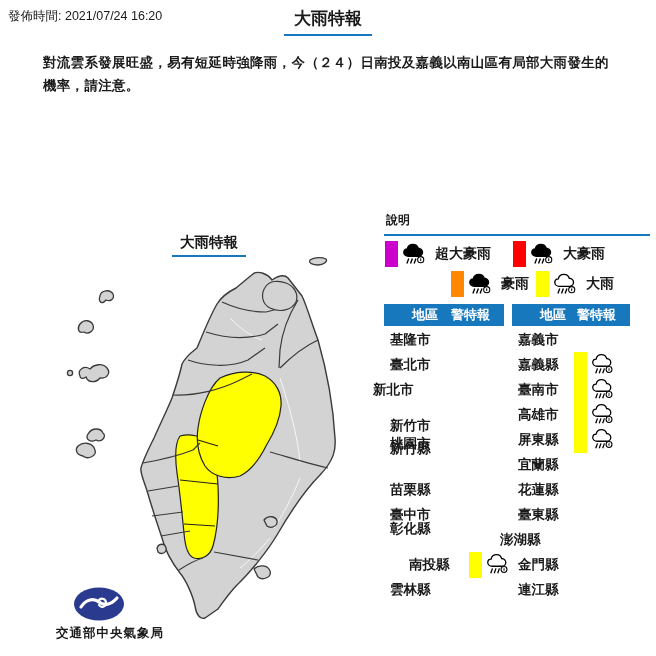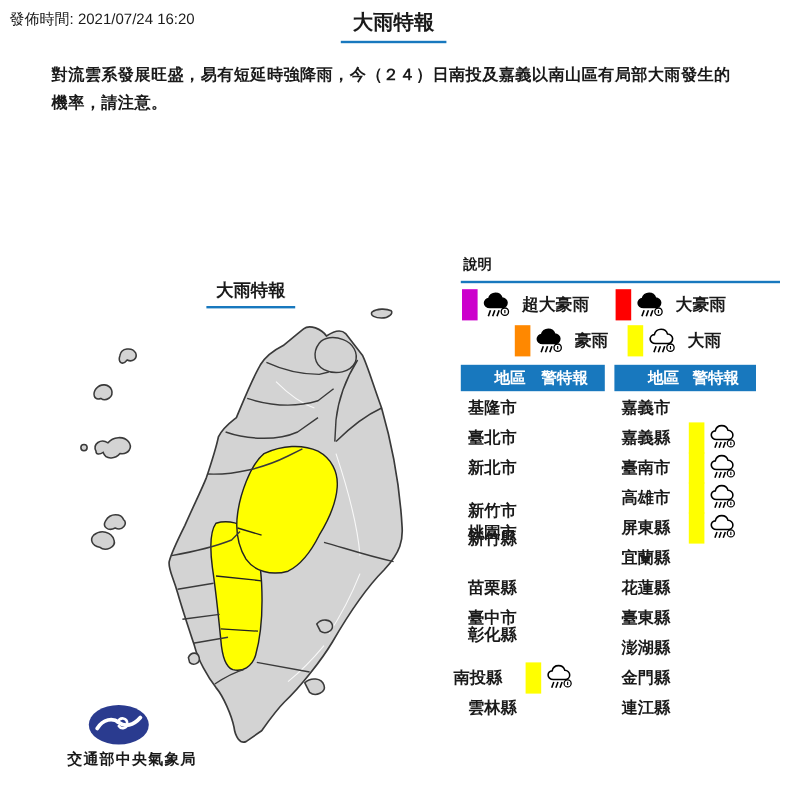--- a/index.html
+++ b/index.html
@@ -152,28 +152,28 @@
     </svg>
   <span class="llabel">超大豪雨</span>
 </div>
 <div class="abs legend-item" style="left:513px;top:240px;">
   <i class="cbar" style="background: rgb(255, 0, 0);"></i>
   <svg class="ricon">
       <use href="#cloud-f"></use>
     </svg>
   <span class="llabel">大豪雨</span>
 </div>
-<div class="abs legend-item" style="left:385px;top:270px;padding-left:44px;">
+<div class="abs legend-item" style="left:407px;top:270px;padding-left:44px;">
   <i class="cbar" style="background: rgb(255, 136, 0);"></i>
   <svg class="ricon">
       <use href="#cloud-f"></use>
     </svg>
   <span class="llabel">豪雨</span>
 </div>
-<div class="abs legend-item" style="left:513px;top:270px;padding-left:10px;">
+<div class="abs legend-item" style="left:526px;top:270px;padding-left:10px;">
   <i class="cbar" style="background: rgb(255, 255, 0);"></i>
   <svg class="ricon">
       <use href="#cloud-o"></use>
     </svg>
   <span class="llabel">大雨</span>
 </div>
 
 <div class="abs thead" style="left:384px;top:304px;width:120px;">
   <span>地區</span>
   <span>警特報</span>
@@ -184,21 +184,21 @@
 </div>
 
 <div class="abs trow" style="left:384px;top:327px;">
   <span class="region">基隆市</span>
 
 </div>
 <div class="abs trow" style="left:384px;top:352px;">
   <span class="region">臺北市</span>
 
 </div>
-<div class="abs trow" style="left:384px;top:377px;">
+<div class="abs trow" style="left:367px;top:377px;">
   <span class="region">新北市</span>
 
 </div>
 <div class="abs trow" style="left:384px;top:402px;margin-top:29px;">
   <span class="region">桃園市</span>
 
 </div>
 <div class="abs trow" style="left:384px;top:413px;">
   <span class="region">新竹市</span>
 
@@ -212,21 +212,21 @@
 
 </div>
 <div class="abs trow" style="left:384px;top:502px;text-align:right;">
   <span class="region">臺中市</span>
 
 </div>
 <div class="abs trow" style="left:384px;top:516px;">
   <span class="region">彰化縣</span>
 
 </div>
-<div class="abs trow" style="left:372px;top:552px;">
+<div class="abs trow" style="left:403px;top:552px;">
   <span class="region">南投縣</span>
   <span class="wcell" style="left:66px;">
       <i class="bar" style="background: rgb(255, 255, 0);"></i>
       <svg class="ricon">
         <use href="#cloud-o"></use>
       </svg>
     </span>
 </div>
 <div class="abs trow" style="left:384px;top:577px;">
   <span class="region">雲林縣</span>
@@ -278,21 +278,21 @@
 
 </div>
 <div class="abs trow" style="left:512px;top:477px;">
   <span class="region">花蓮縣</span>
 
 </div>
 <div class="abs trow" style="left:512px;top:502px;text-decoration:underline;">
   <span class="region">臺東縣</span>
 
 </div>
-<div class="abs trow" style="left:512px;top:527px;">
+<div class="abs trow" style="left:494px;top:527px;">
   <span class="region">澎湖縣</span>
 
 </div>
 <div class="abs trow" style="left:512px;top:552px;">
   <span class="region">金門縣</span>
 
 </div>
 <div class="abs trow" style="left:512px;top:577px;">
   <span class="region">連江縣</span>
 

